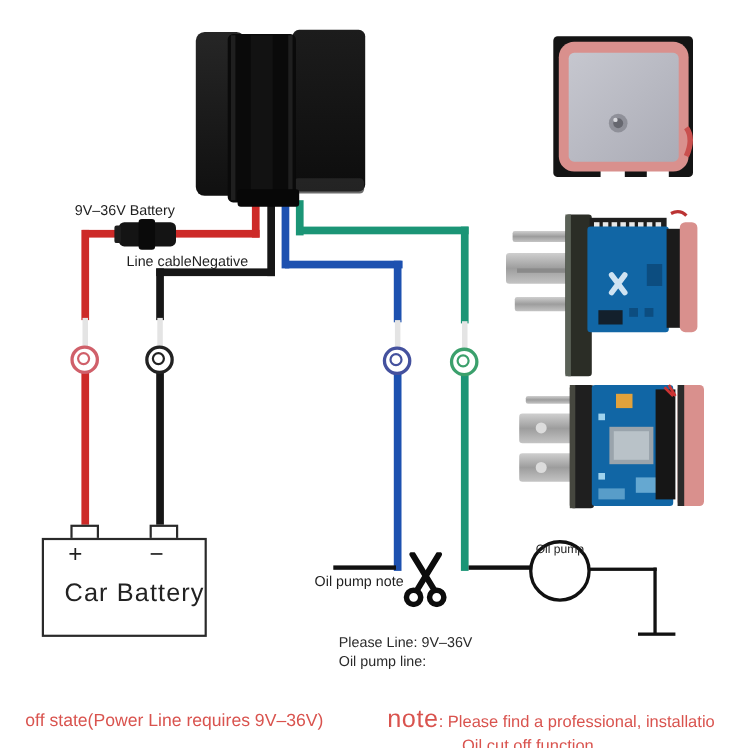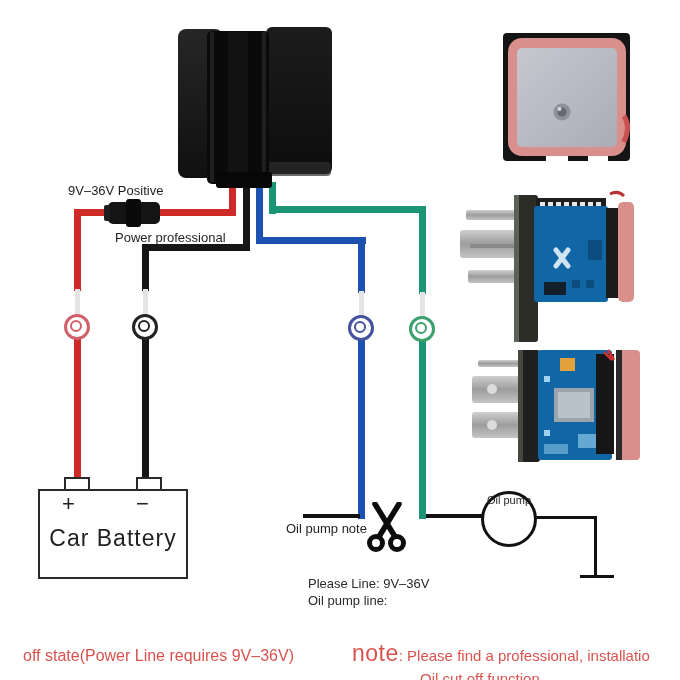--- a/index.html
+++ b/index.html
@@ -20,21 +20,21 @@
         border-radius:50%;border:2px solid;box-sizing:border-box;background:#fff;}
   .lbl{position:absolute;font-size:13px;white-space:nowrap;color:var(--text-dark);}
   .fuse{position:absolute;left:108px;top:202px;width:52px;height:22px;background:#141414;border-radius:5px;}
   .fuse:before{content:"";position:absolute;left:18px;top:-3px;width:15px;height:28px;background:#0a0a0a;border-radius:3px;}
   .fuse:after{content:"";position:absolute;left:-4px;top:3px;width:6px;height:16px;background:#1d1d1d;border-radius:2px;}
   .tab{position:absolute;width:26px;height:14px;background:#fff;border:2px solid #2a2a2a;box-sizing:border-box;}
   #battery{position:absolute;left:38px;top:489px;width:150px;height:90px;
         border:2px solid #2a2a2a;background:#fff;box-sizing:border-box;}
   #battery .plus{position:absolute;left:22px;top:0px;font-size:22px;}
   #battery .minus{position:absolute;left:96px;top:0px;font-size:22px;}
-  #battery .bname{position:absolute;left:0;right:0;top:34px;text-align:center;
+  #battery .bname{position:absolute;left:0;right:0;top:34px;text-align:right;
         font-size:23px;letter-spacing:1px;color:#222;}
   #oilpump{position:absolute;left:481px;top:491px;width:56px;height:56px;border-radius:50%;
         border:3px solid var(--diagram-line);background:#fff;box-sizing:border-box;
         display:flex;justify-content:center;font-size:11px;}
   .spec{position:absolute;left:308px;top:575px;font-size:13px;line-height:17px;color:#2a2a2a;}
   .warn{position:absolute;color:var(--warning-red);white-space:nowrap;}
   #offstate{left:23px;top:647px;font-size:16px;}
   #noteblock{left:352px;top:640px;font-size:15px;}
   #noteblock .noteword{font-size:23px;letter-spacing:.5px;}
   #noteline2{left:420px;top:670px;font-size:15px;}
@@ -200,22 +200,22 @@
         <rect x="76" y="84" width="6" height="6"></rect>
       <rect x="110" y="88" width="20" height="14" opacity="0.6"></rect>
       <rect x="76" y="98" width="24" height="10" opacity="0.5"></rect>
     </g>
     <rect x="128" y="8" width="18" height="100" fill="#161616"></rect>
     <rect x="148" y="4" width="24" height="110" rx="4" fill="var(--antenna-pink)"></rect>
     <rect x="148" y="4" width="6" height="110" fill="#2a2a2a"></rect>
     <path d="M136,6 l8,8 m-4,-10 l6,10" stroke="#c33" stroke-width="2.5" fill="none"></path>
   </svg>
 
-  <div class="lbl" style="left:68px;top:183px;">9V–36V Positive</div>
-  <div class="lbl" style="left:115px;top:230px;">Power professional</div>
+  <div class="lbl" style="left:68px;top:183px;">9V–36V Battery</div>
+  <div class="lbl" style="left:115px;top:230px;">Line cableNegative</div>
   <div class="lbl" style="left:286px;top:521px;">Oil pump note</div>
 
   <div class="spec">
     <div>Please Line: 9V–36V</div>
     <div>Oil pump line:</div>
   </div>
 
   <div class="warn" id="offstate">off state(Power Line requires 9V–36V)</div>
 
   <div class="warn" id="noteblock">

